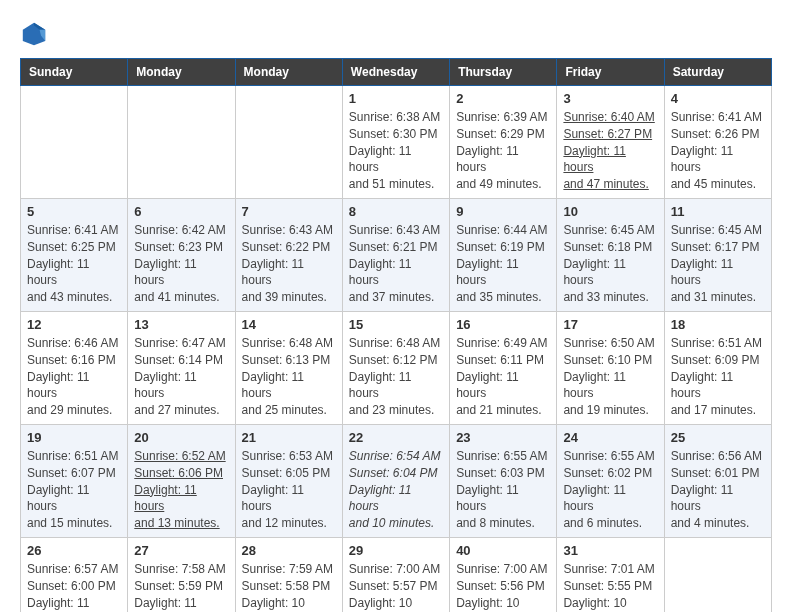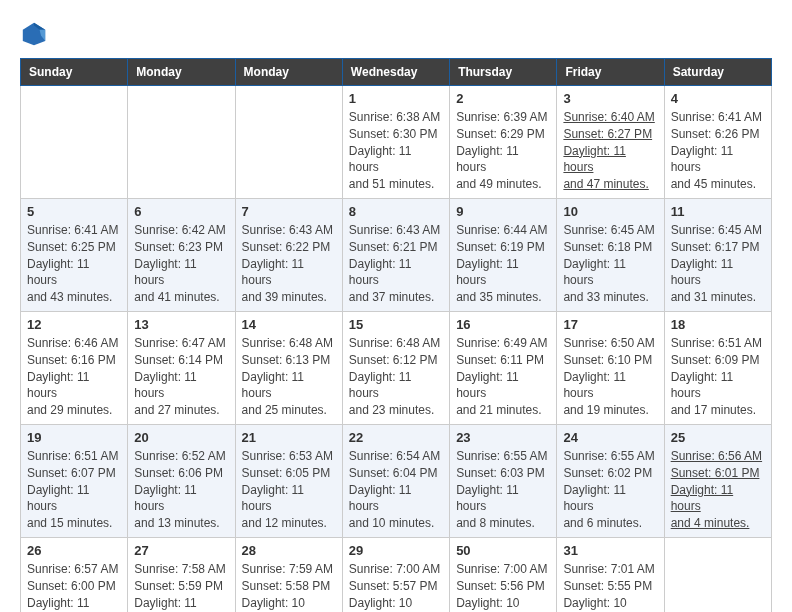--- a/index.html
+++ b/index.html
@@ -256,56 +256,56 @@
       <tr class="row-shaded">
         <td>
           <div class="day-number">19</div>
           <div class="day-info" style="white-space: pre-line;">Sunrise: 6:51 AM
 Sunset: 6:07 PM
 Daylight: 11 hours
 and 15 minutes.</div>
         </td>
         <td>
           <div class="day-number">20</div>
-          <div class="day-info" style="white-space: pre-line;">Sunrise: 6:52 AM
+          <div class="day-info" style="white-space: pre-line; text-decoration: underline;">Sunrise: 6:52 AM
 Sunset: 6:06 PM
 Daylight: 11 hours
 and 13 minutes.</div>
         </td>
         <td>
           <div class="day-number">21</div>
           <div class="day-info" style="white-space: pre-line;">Sunrise: 6:53 AM
 Sunset: 6:05 PM
 Daylight: 11 hours
 and 12 minutes.</div>
         </td>
         <td>
           <div class="day-number">22</div>
-          <div class="day-info" style="white-space: pre-line;">Sunrise: 6:54 AM
+          <div class="day-info" style="white-space: pre-line; font-style: italic;">Sunrise: 6:54 AM
 Sunset: 6:04 PM
 Daylight: 11 hours
 and 10 minutes.</div>
         </td>
         <td>
           <div class="day-number">23</div>
           <div class="day-info" style="white-space: pre-line;">Sunrise: 6:55 AM
 Sunset: 6:03 PM
 Daylight: 11 hours
 and 8 minutes.</div>
         </td>
         <td>
           <div class="day-number">24</div>
           <div class="day-info" style="white-space: pre-line;">Sunrise: 6:55 AM
 Sunset: 6:02 PM
 Daylight: 11 hours
 and 6 minutes.</div>
         </td>
         <td>
           <div class="day-number">25</div>
-          <div class="day-info" style="white-space: pre-line; text-decoration: underline;">Sunrise: 6:56 AM
+          <div class="day-info" style="white-space: pre-line;">Sunrise: 6:56 AM
 Sunset: 6:01 PM
 Daylight: 11 hours
 and 4 minutes.</div>
         </td>
       </tr>
       <tr>
         <td>
           <div class="day-number">26</div>
           <div class="day-info" style="white-space: pre-line;">Sunrise: 6:57 AM
 Sunset: 6:00 PM
@@ -327,21 +327,21 @@
 and 58 minutes.</div>
         </td>
         <td>
           <div class="day-number">29</div>
           <div class="day-info" style="white-space: pre-line;">Sunrise: 7:00 AM
 Sunset: 5:57 PM
 Daylight: 10 hours
 and 57 minutes.</div>
         </td>
         <td>
-          <div class="day-number">50</div>
+          <div class="day-number">40</div>
           <div class="day-info" style="white-space: pre-line;">Sunrise: 7:00 AM
 Sunset: 5:56 PM
 Daylight: 10 hours
 and 55 minutes.</div>
         </td>
         <td>
           <div class="day-number">31</div>
           <div class="day-info" style="white-space: pre-line;">Sunrise: 7:01 AM
 Sunset: 5:55 PM
 Daylight: 10 hours

